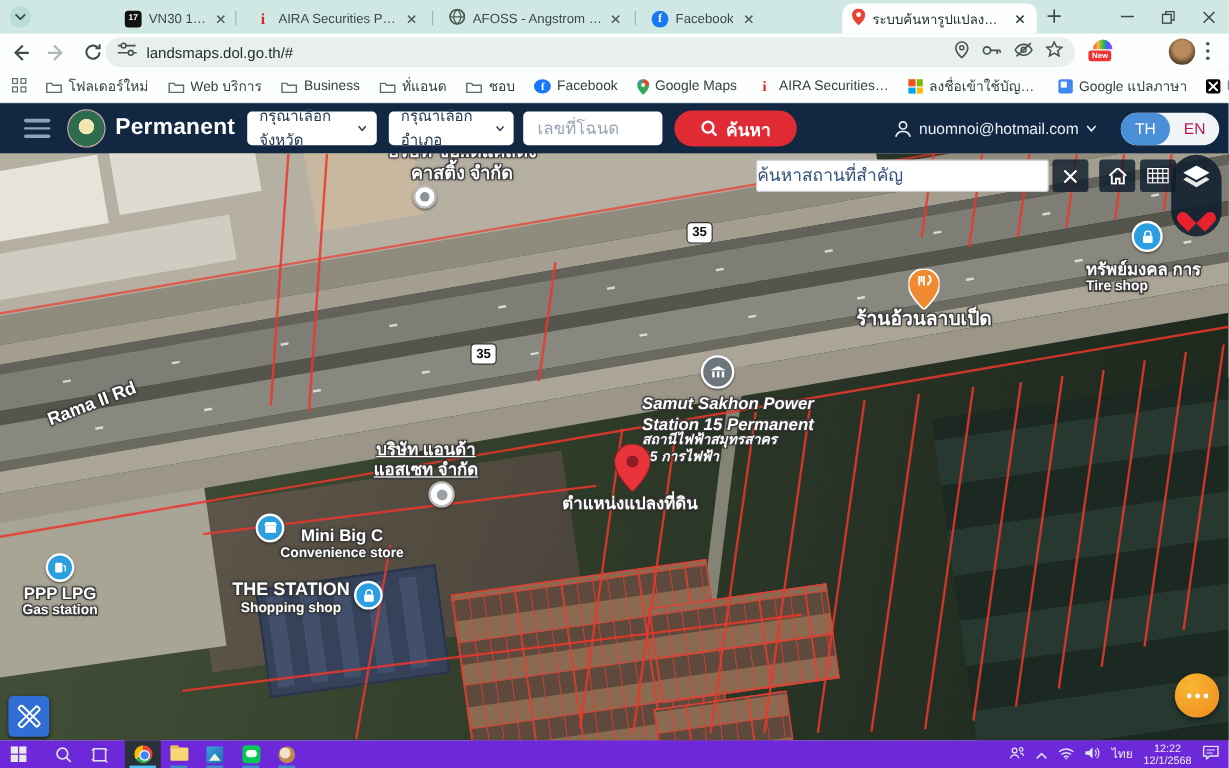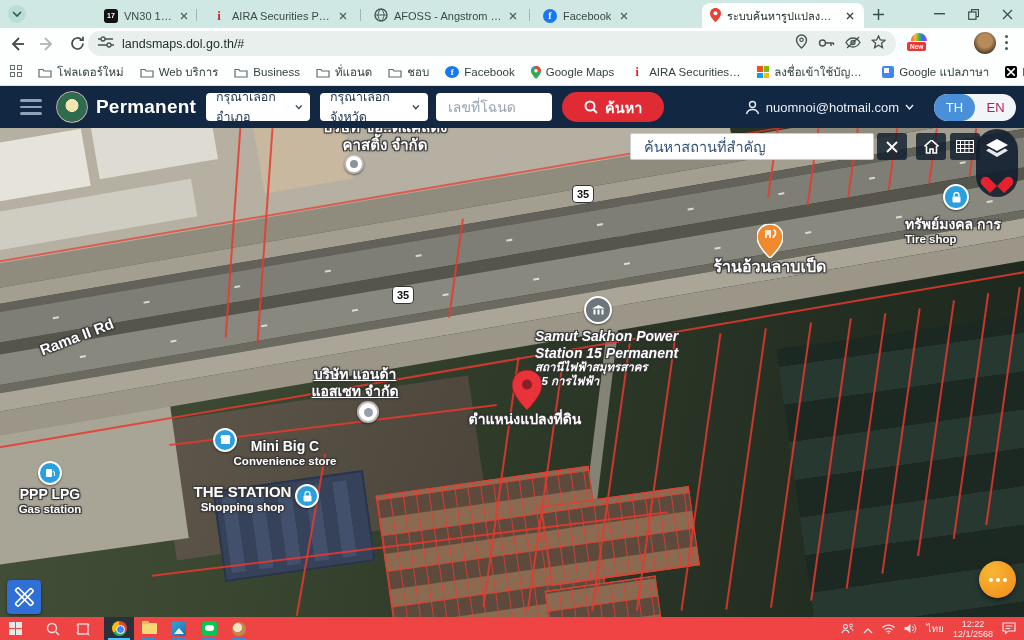--- a/index.html
+++ b/index.html
@@ -100,34 +100,34 @@
   .mlabel { position:absolute; color:#fff; font-weight:bold; text-align:center; line-height:1.18; white-space:nowrap;
     text-shadow:-1px -1px 0 #3a3a3a,1px -1px 0 #3a3a3a,-1px 1px 0 #3a3a3a,1px 1px 0 #3a3a3a,0 0 3px #000; }
   .sub { font-weight:bold; }
   .shield { position:absolute; width:22px; height:18px; background:#fff; border:1.5px solid #333; border-radius:4px; color:#111; font-size:11px; font-weight:bold; display:flex; align-items:center; justify-content:center; text-shadow:none; }
   .poi { position:absolute; border-radius:50%; display:flex; align-items:center; justify-content:center; box-shadow:0 1px 2px rgba(0,0,0,.5); }
   .poi-blue { background:#2b9fe0; border:2px solid #fff; }
   .poi-gray { background:#fff; border:2px solid #b9b9b9; }
   .poi-dark { background:#6d767c; border:2px solid #fff; }
   .pin { position:absolute; }
 
-  .mapsearch { left:630px; top:5px; width:244px; height:27px; background:#fff; border:1px solid #c8cdd2; border-radius:2px; padding:0 13px; font-size:14.5px; color:#33537a; font-family:"Liberation Sans",sans-serif; }
+  .mapsearch { left:630px; top:5px; width:244px; height:27px; background:#fff; border:1px solid #c8cdd2; border-radius:2px; padding:0 0; font-size:14.5px; color:#33537a; font-family:"Liberation Sans",sans-serif; }
   .mapsearch::placeholder { color:#33537a; }
   .sqbtn { position:absolute; top:5px; width:30px; height:27px; background:rgba(16,30,46,.82); border-radius:3px; display:flex; align-items:center; justify-content:center; }
   .toolpill { left:976px; top:1px; width:42px; height:68px; background:rgba(16,30,46,.88); border-radius:21px; display:flex; flex-direction:column; align-items:center; justify-content:space-around; padding:6px 0; }
   .heart { width:20px; height:18px; position:relative; }
   .heart::before,.heart::after { content:""; position:absolute; top:0; width:10px; height:16px; border-radius:10px 10px 0 0; background:#e8212e; }
   .heart::before { left:0; transform:rotate(-45deg); transform-origin:100% 100%; }
   .heart::after { right:0; transform:rotate(45deg); transform-origin:0 100%; }
   .measure { left:7px; top:452px; width:34px; height:34px; background:#2f6fd6; border-radius:4px; display:flex; align-items:center; justify-content:center; box-shadow:0 1px 3px rgba(0,0,0,.5); }
   .fab { left:979px; top:433px; width:37px; height:37px; border-radius:50%; background:radial-gradient(circle at 35% 30%, #f7b733, #ef8a1c); display:flex; align-items:center; justify-content:center; gap:3px; box-shadow:0 2px 5px rgba(0,0,0,.5); }
   .fab i { width:4px; height:4px; border-radius:50%; background:#fff; }
 
   
-  .taskbar { position:absolute; left:0; top:617px; width:1024px; height:23px; background:#ef4444; display:flex; align-items:center; }
+  .taskbar { position:absolute; left:0; top:617px; width:1024px; height:23px; background:#6d28d9; display:flex; align-items:center; }
   .tbbtn { width:30px; height:23px; display:flex; align-items:center; justify-content:center; position:relative; }
   .tbbtn.active { background:#2b3139; }
   .runline { position:absolute; bottom:0; left:4px; right:4px; height:2px; background:#4cc2ff; }
   .winlogo { width:13px; height:13px; display:grid; grid-template-columns:6px 6px; grid-template-rows:6px 6px; gap:1px; }
   .winlogo i { background:#e8e8e8; }
   .folder { width:15px; height:11px; background:#f8d775; border-radius:1px; position:relative; }
   .folder::before { content:""; position:absolute; left:0; top:-2px; width:7px; height:3px; background:#e8bf55; border-radius:1px 1px 0 0; }
   .chromeball { width:15px; height:15px; border-radius:50%; background:conic-gradient(#ea4335 0 33%, #34a853 33% 66%, #fbbc05 66% 100%); position:relative; }
   .chromeball::after { content:""; position:absolute; left:4px; top:4px; width:7px; height:7px; border-radius:50%; background:#4285f4; border:1.5px solid #fff; }
   .photosic { width:14px; height:14px; background:linear-gradient(135deg,#3aa0d8,#1b6fae); position:relative; }
@@ -380,28 +380,28 @@
   </div>
 
   <div class="appheader">
     <span class="burger">
         <i></i>
         <i></i>
         <i></i>
       </span>
     <span class="logo"></span>
     <span class="brand">Permanent</span>
+    <div class="hpill" style="width:108px">
+      <span style="font-size:12.5px">กรุณาเลือกจังหวัด</span>
+      <svg width="9" height="6" viewBox="0 0 9 6">
+          <path d="M1 1l3.5 4L8 1" stroke="#253b55" stroke-width="1.5" fill="none"></path>
+        </svg>
+    </div>
     <div class="hpill" style="width:104px">
       <span style="font-size:12.5px">กรุณาเลือกอำเภอ</span>
-      <svg width="9" height="6" viewBox="0 0 9 6">
-          <path d="M1 1l3.5 4L8 1" stroke="#253b55" stroke-width="1.5" fill="none"></path>
-        </svg>
-    </div>
-    <div class="hpill" style="width:108px">
-      <span style="font-size:12.5px">กรุณาเลือกจังหวัด</span>
       <svg width="9" height="6" viewBox="0 0 9 6">
           <path d="M1 1l3.5 4L8 1" stroke="#253b55" stroke-width="1.5" fill="none"></path>
         </svg>
     </div>
     <input class="hinput" placeholder="เลขที่โฉนด" style="">
     <button class="searchbtn">
       <svg width="14" height="14" viewBox="0 0 14 14">
           <circle cx="6" cy="6" r="4.5" fill="none" stroke="#fff" stroke-width="2"></circle>
           <path d="M9.5 9.5L13 13" stroke="#fff" stroke-width="2"></path>
         </svg>

